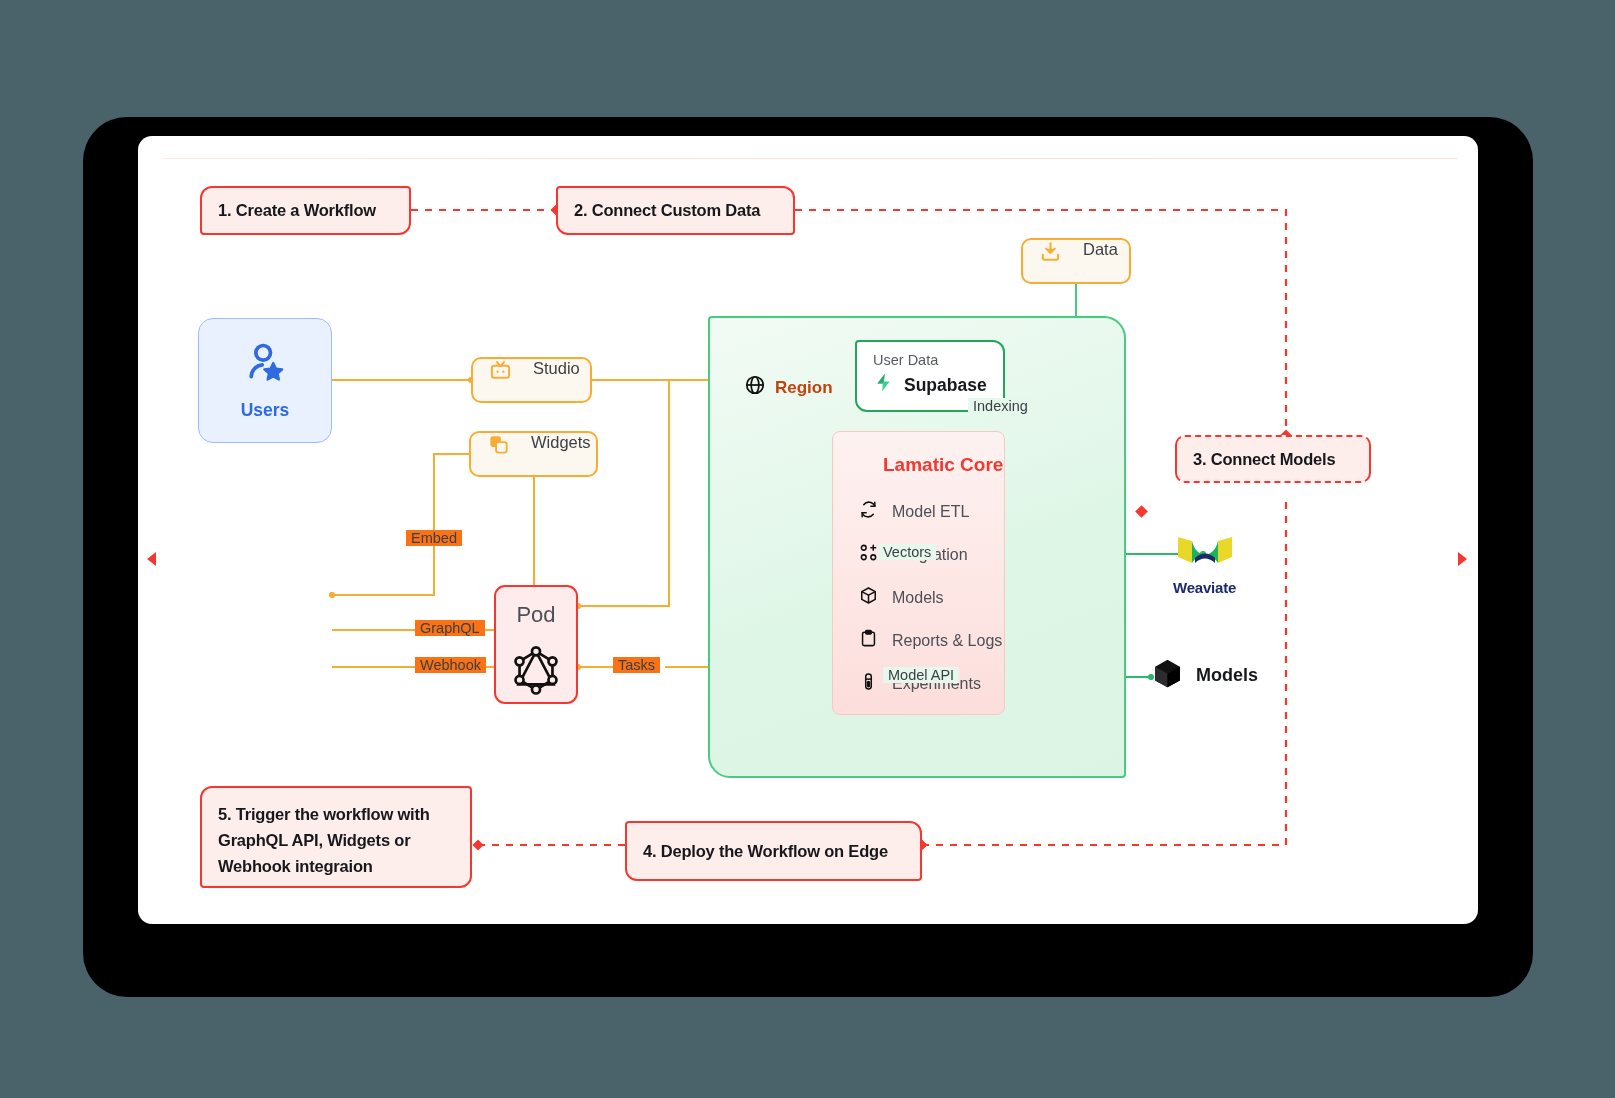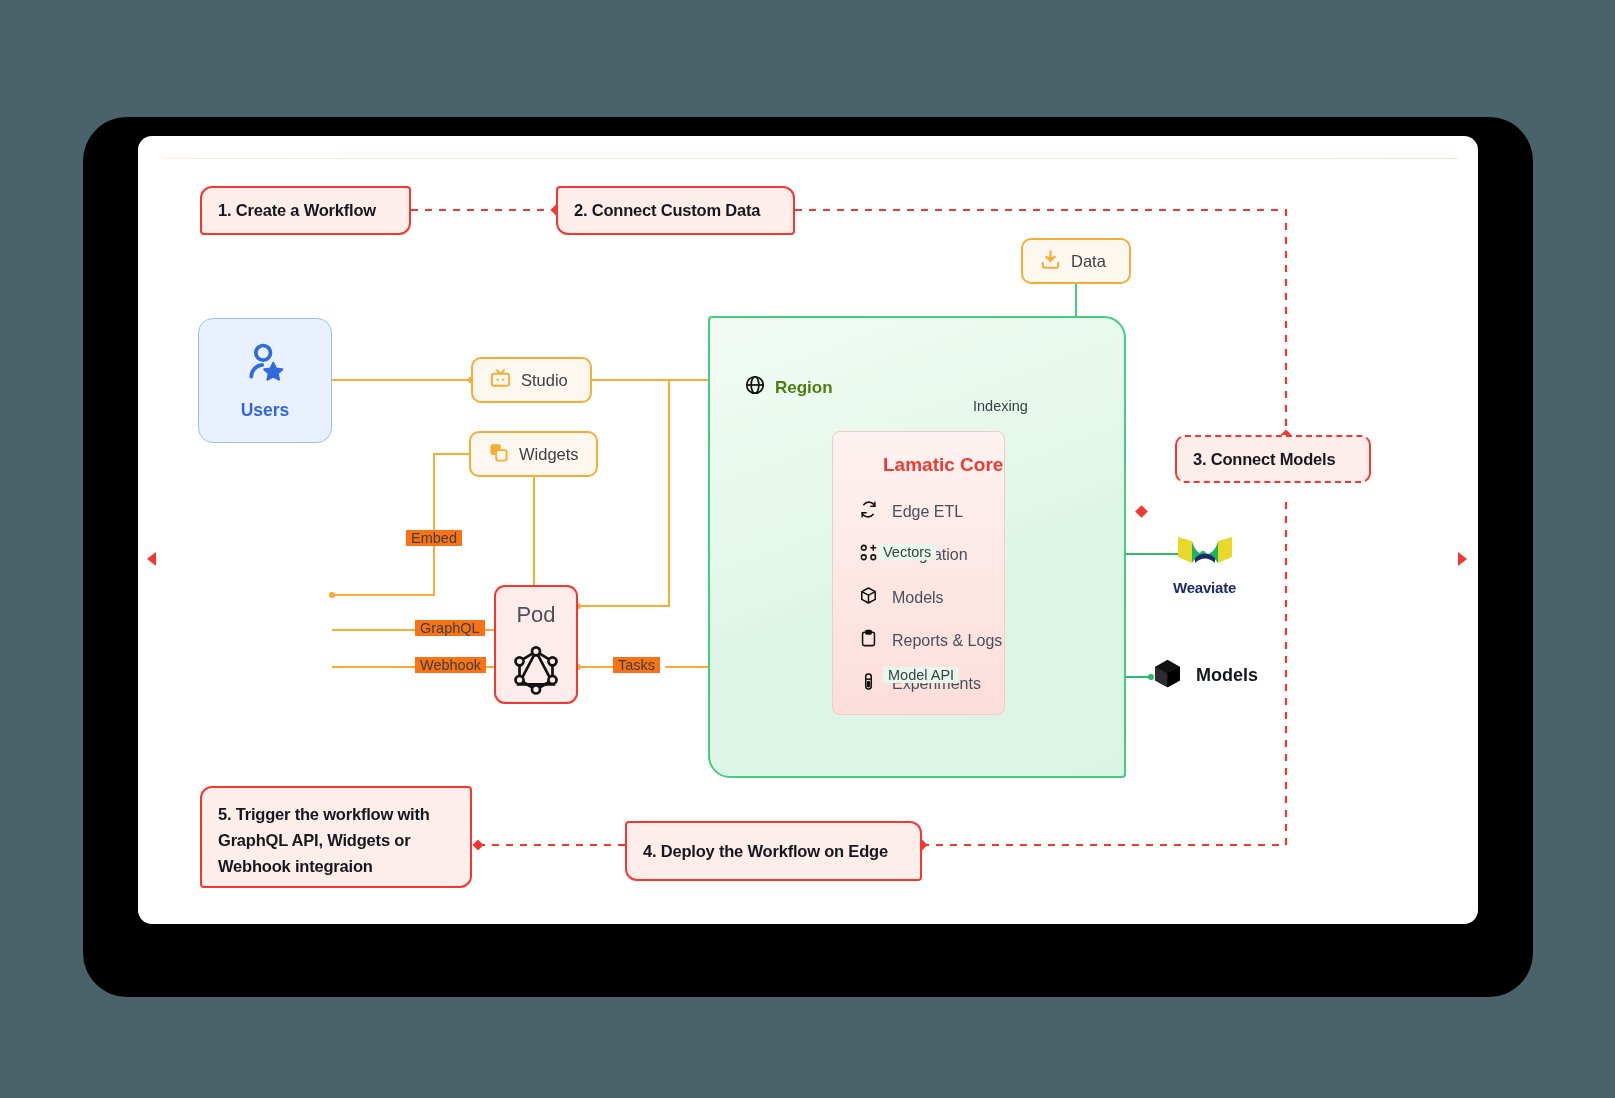--- a/index.html
+++ b/index.html
@@ -22,32 +22,32 @@
   .step.multi{display:block;padding:13px 16px 14px 16px;line-height:26px;}
   .step.dashtb{border-top:2.2px dashed #f4382f;border-bottom:2.2px dashed #f4382f;}
 
   
   .bluebox{background:#eaf1fe;border:1.8px solid #9cbcf7;border-radius:15px;
            display:flex;flex-direction:column;align-items:center;justify-content:center;gap:12px;}
   .bluebox .lbl{color:#2f6ae0;font-weight:bold;font-size:17.5px;}
 
   
   .pill{background:#fdf8ef;border:2px solid #f7ad34;border-radius:10px;
-        display:flex;align-items:center;gap:9px;padding:0 16px;
+        display:flex;gap:21px;padding:0 16px;
         color:#3b3f46;font-size:16.5px;}
 
   
   .pod{background:#fdeceb;border:2.4px solid #f4382f;border-radius:11px;
        display:flex;flex-direction:column;align-items:center;padding-top:15px;gap:16px;}
   .pod .lbl{color:#4b4f57;font-size:22px;}
 
   
   .region{background:linear-gradient(160deg,#f2fbf4 0%,#ddf6e6 60%,#dcf4e4 100%);
           border:2px solid #46cc7f;border-radius:4px 22px 4px 22px;}
-  .regionlabel{display:flex;align-items:center;gap:9px;color:#4d7c0f;
+  .regionlabel{display:flex;align-items:center;gap:9px;color:#c2410c;
                font-size:17px;font-weight:bold;}
 
   
   .supa{background:#fff;border:2px solid #23a65a;border-radius:4px 12px 4px 12px;
         padding:10px 16px 12px 16px;box-sizing:border-box;}
   .supa .cap{color:#555a62;font-size:14.5px;margin-bottom:4px;}
   .supa .nm{display:flex;align-items:center;gap:10px;color:#16181d;font-weight:bold;font-size:17.5px;}
 
   
   .core{background:linear-gradient(180deg,#fdf2f1 0%,#fde7e5 55%,#fcdedc 100%);
@@ -167,34 +167,46 @@
         <span>
           <svg width="22" height="22" viewBox="0 0 24 24" fill="none" stroke="#111" stroke-width="1.9">
             <circle cx="12" cy="12" r="9"></circle>
               <line x1="3" y1="12" x2="21" y2="12"></line>
             <ellipse cx="12" cy="12" rx="4.2" ry="9"></ellipse>
           </svg>
         </span>
         <span>Region</span>
       </div>
 
+      <div class="node supa" style="left:717px;top:204px;width:150px;height:72px;">
+        <div class="cap">User Data</div>
+        <div class="nm">
+          <span>
+            <svg width="21" height="21" viewBox="0 0 24 24">
+              <path d="M13.5 2 L5 13.2 h6.2 L10.5 22 L19 10.8 h-6.2 Z" fill="#3ecf8e"></path>
+              <path d="M13.5 2 L5 13.2 h6.2 Z" fill="#2aa86f"></path>
+            </svg>
+          </span>
+          <span>Supabase</span>
+        </div>
+      </div>
 
       <div class="node core" style="left:694px;top:295px;width:173px;height:284px;">
         <div class="title">Lamatic Core</div>
 
         <div class="item">
           <span>
             <svg width="19" height="19" viewBox="0 0 24 24" fill="none" stroke="#111" stroke-width="1.9" stroke-linecap="round">
               <path d="M20 8a8 8 0 0 0-14-2"></path>
                 <polyline points="20,3 20,8 15,8"></polyline>
               <path d="M4 16a8 8 0 0 0 14 2"></path>
                 <polyline points="4,21 4,16 9,16"></polyline>
             </svg>
           </span>
-          <span>Edge ETL</span>
+          <span>Model ETL</span>
         </div>
 
         <div class="item">
           <span>
             <svg width="19" height="19" viewBox="0 0 24 24" fill="none" stroke="#111" stroke-width="1.9" stroke-linecap="round">
               <circle cx="6" cy="6" r="3"></circle>
                 <circle cx="6" cy="18" r="3"></circle>
                 <circle cx="18" cy="18" r="3"></circle>
               <line x1="18" y1="3" x2="18" y2="9"></line>
                 <line x1="15" y1="6" x2="21" y2="6"></line>

